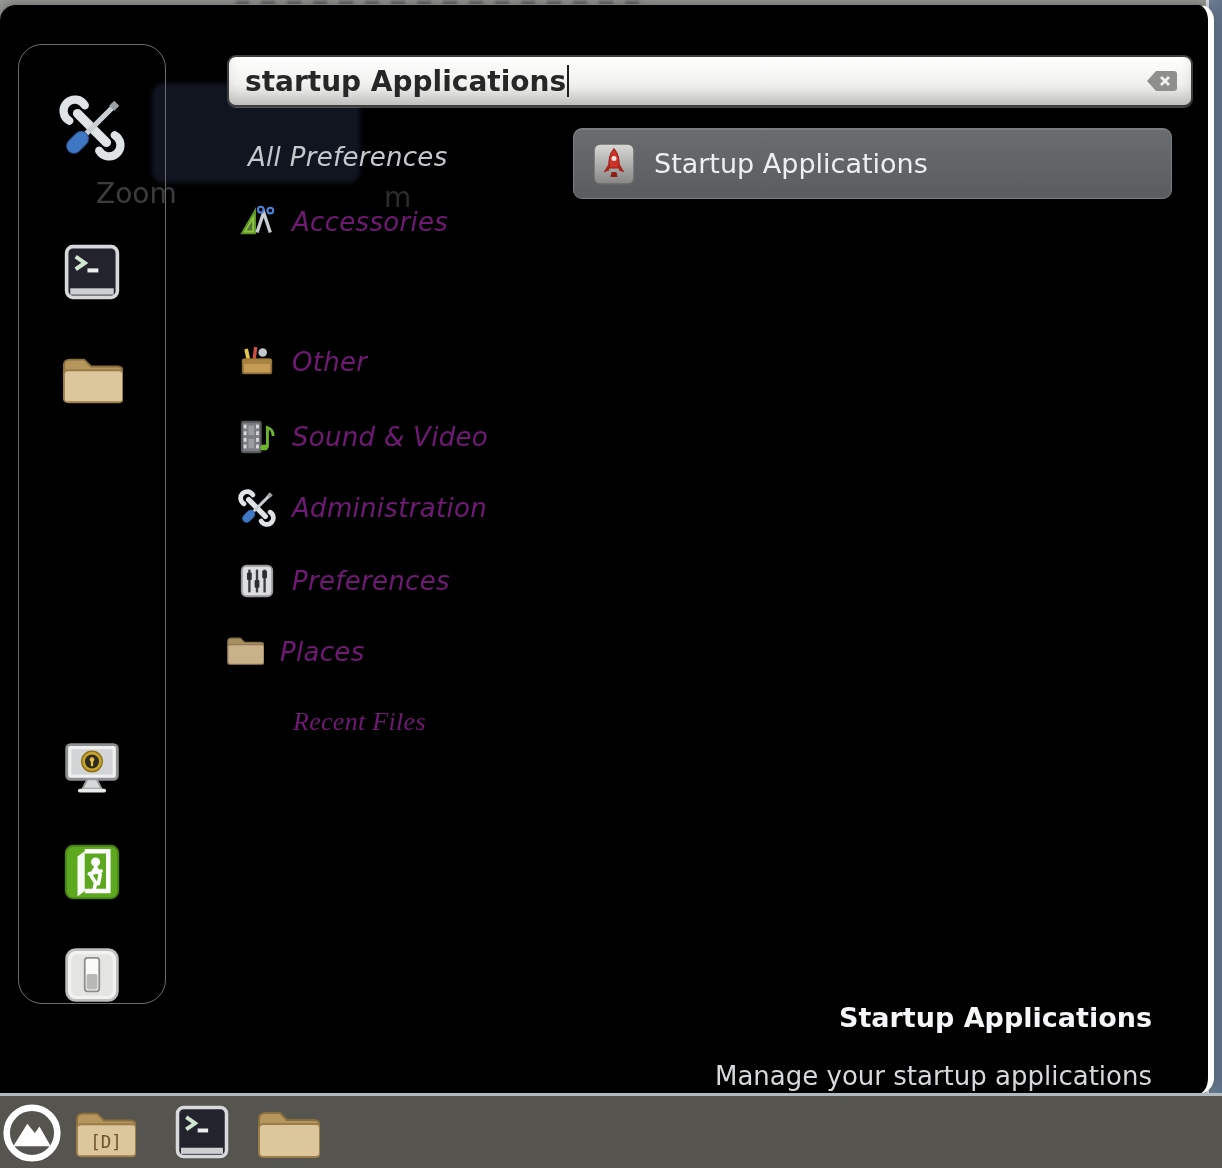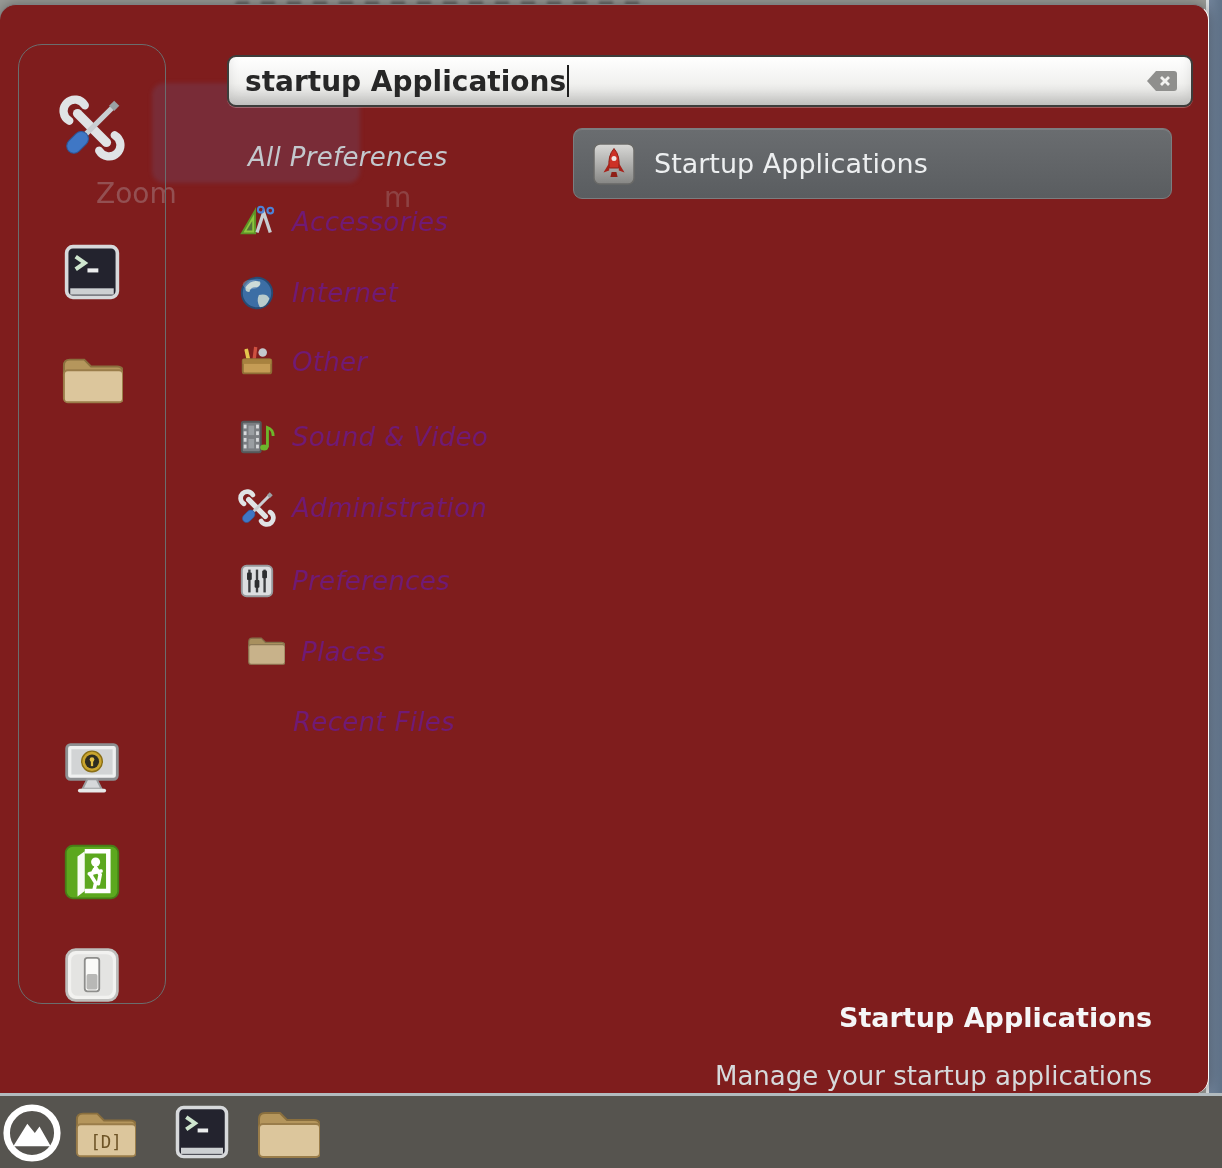--- a/index.html
+++ b/index.html
@@ -14,23 +14,23 @@
     background:linear-gradient(to right,#dfe3e5 0,#dfe3e5 3px,#72849b 3px,#5f7288 100%);
   }
   .top-strip-marks{
     position:absolute; left:235px; top:1px; width:410px; height:9px;
     background:repeating-linear-gradient(to right, rgba(45,45,45,.45) 0 14px, rgba(120,120,118,.1) 14px 26px);
     border-radius:4px; filter:blur(1.5px);
   }
   
   .menu-panel{
     position:absolute; left:0; top:4px; width:1208px; height:1089px;
-    background:#7f1d1d;
+    background:#000000;
     border-radius:16px 16px 16px 0;
-    border-top:1px solid #7d8082; border-right:1px solid #ffffff;
+    border-top:1px solid #7d8082; border-right:6px solid #ffffff;
     box-shadow:0 0 14px rgba(0,0,0,.35);
   }
   
   .bg-blob{
     position:absolute; left:152px; top:78px; width:208px; height:100px;
     background:rgba(92,118,176,.18); border-radius:12px; filter:blur(2px);
   }
   .bg-zoom-label{
     position:absolute; left:96px; top:172px; font-size:28px; color:rgba(195,200,205,.30);
   }
@@ -199,31 +199,20 @@
         <path d="M4 32 L18 8 L18 32 Z" fill="#8cc63e" stroke="#5e9427" stroke-width="2"></path>
         <path d="M9 29 L15 19 L15 29 Z" fill="#55713a"></path>
         <path d="M20 31 L27 10 L34 31" stroke="#c8cdd1" stroke-width="3.5" fill="none"></path>
         <circle cx="24" cy="7" r="3" fill="none" stroke="#4d82d8" stroke-width="2.2"></circle>
         <circle cx="34" cy="8" r="3" fill="none" stroke="#4d82d8" stroke-width="2.2"></circle>
       </svg>
     </span>
     <span class="cat-label">Accessories</span>
   </div>
 
-  <div class="cat-row" style="left:238px; top:257px;">
-    <span class="cat-icon">
-      <svg width="38" height="38" viewBox="0 0 40 40">
-        <circle cx="20" cy="20" r="16" fill="#3c6ea5" stroke="#274b74" stroke-width="2"></circle>
-        <path d="M8 14 q6 -9 15 -6 q2 4 -3 6 q-7 -1 -8 5 q-5 0 -4 -5 z" fill="#cfdcd2" opacity=".9"></path>
-        <path d="M22 22 q9 -2 11 4 q-3 9 -10 9 q-4 -7 -1 -13 z" fill="#cfdcd2" opacity=".85"></path>
-        <ellipse cx="14" cy="11" rx="9" ry="5" fill="#ffffff" opacity=".22"></ellipse>
-      </svg>
-    </span>
-    <span class="cat-label">Internet</span>
-  </div>
 
   <div class="cat-row" style="left:238px; top:326px;justify-content:flex-end;">
     <span class="cat-icon">
       <svg width="38" height="38" viewBox="0 0 40 40">
         <rect x="8" y="6" width="4" height="14" rx="1" fill="#e3c64e" transform="rotate(-12 10 13)"></rect>
         <rect x="16" y="4" width="3.5" height="15" fill="#cf5040" transform="rotate(7 17 11)"></rect>
         <circle cx="26" cy="10" r="4.5" fill="#c3c8cc"></circle>
         <rect x="5" y="17" width="30" height="15" rx="2" fill="#c59c55" stroke="#8f6d35" stroke-width="2"></rect>
         <rect x="5" y="17" width="30" height="5" fill="#a8823f"></rect>
       </svg>
@@ -282,31 +271,31 @@
         <g fill="#2c2e30">
           <rect x="9.5" y="11" width="5" height="8" rx="1"></rect>
           <rect x="17.5" y="19" width="5" height="8" rx="1"></rect>
           <rect x="25.5" y="9" width="5" height="8" rx="1"></rect>
         </g>
       </svg>
     </span>
     <span class="cat-label">Preferences</span>
   </div>
 
-  <div class="cat-row" style="left:247px; top:616px;">
+  <div class="cat-row" style="left:226px; top:616px;">
     <span class="cat-icon">
       <svg width="38" height="34" viewBox="0 0 64 56">
         <path d="M3 14 q0-6 6-6 h15 l7 7 h27 q6 0 6 6 v4 h-61 z" fill="#a8905e" stroke="#84704a" stroke-width="2"></path>
         <rect x="3" y="19" width="61" height="33" rx="4" fill="#c8b28a" stroke="#8e7a54" stroke-width="2"></rect>
       </svg>
     </span>
     <span class="cat-label">Places</span>
   </div>
 
-  <div class="cat-row" style="left:293px; top:686px;">
+  <div class="cat-row" style="left:293px; top:686px;font-family:Liberation Serif, serif;">
     <span class="cat-label">Recent Files</span>
   </div>
 
   <div class="result-row">
     <span class="result-icon">
       <svg width="44" height="44" viewBox="0 0 44 44">
         <defs>
           <linearGradient id="btng" x1="0" y1="0" x2="0" y2="1">
             <stop offset="0" stop-color="#d9d9d7"></stop>
               <stop offset="1" stop-color="#868684"></stop>

